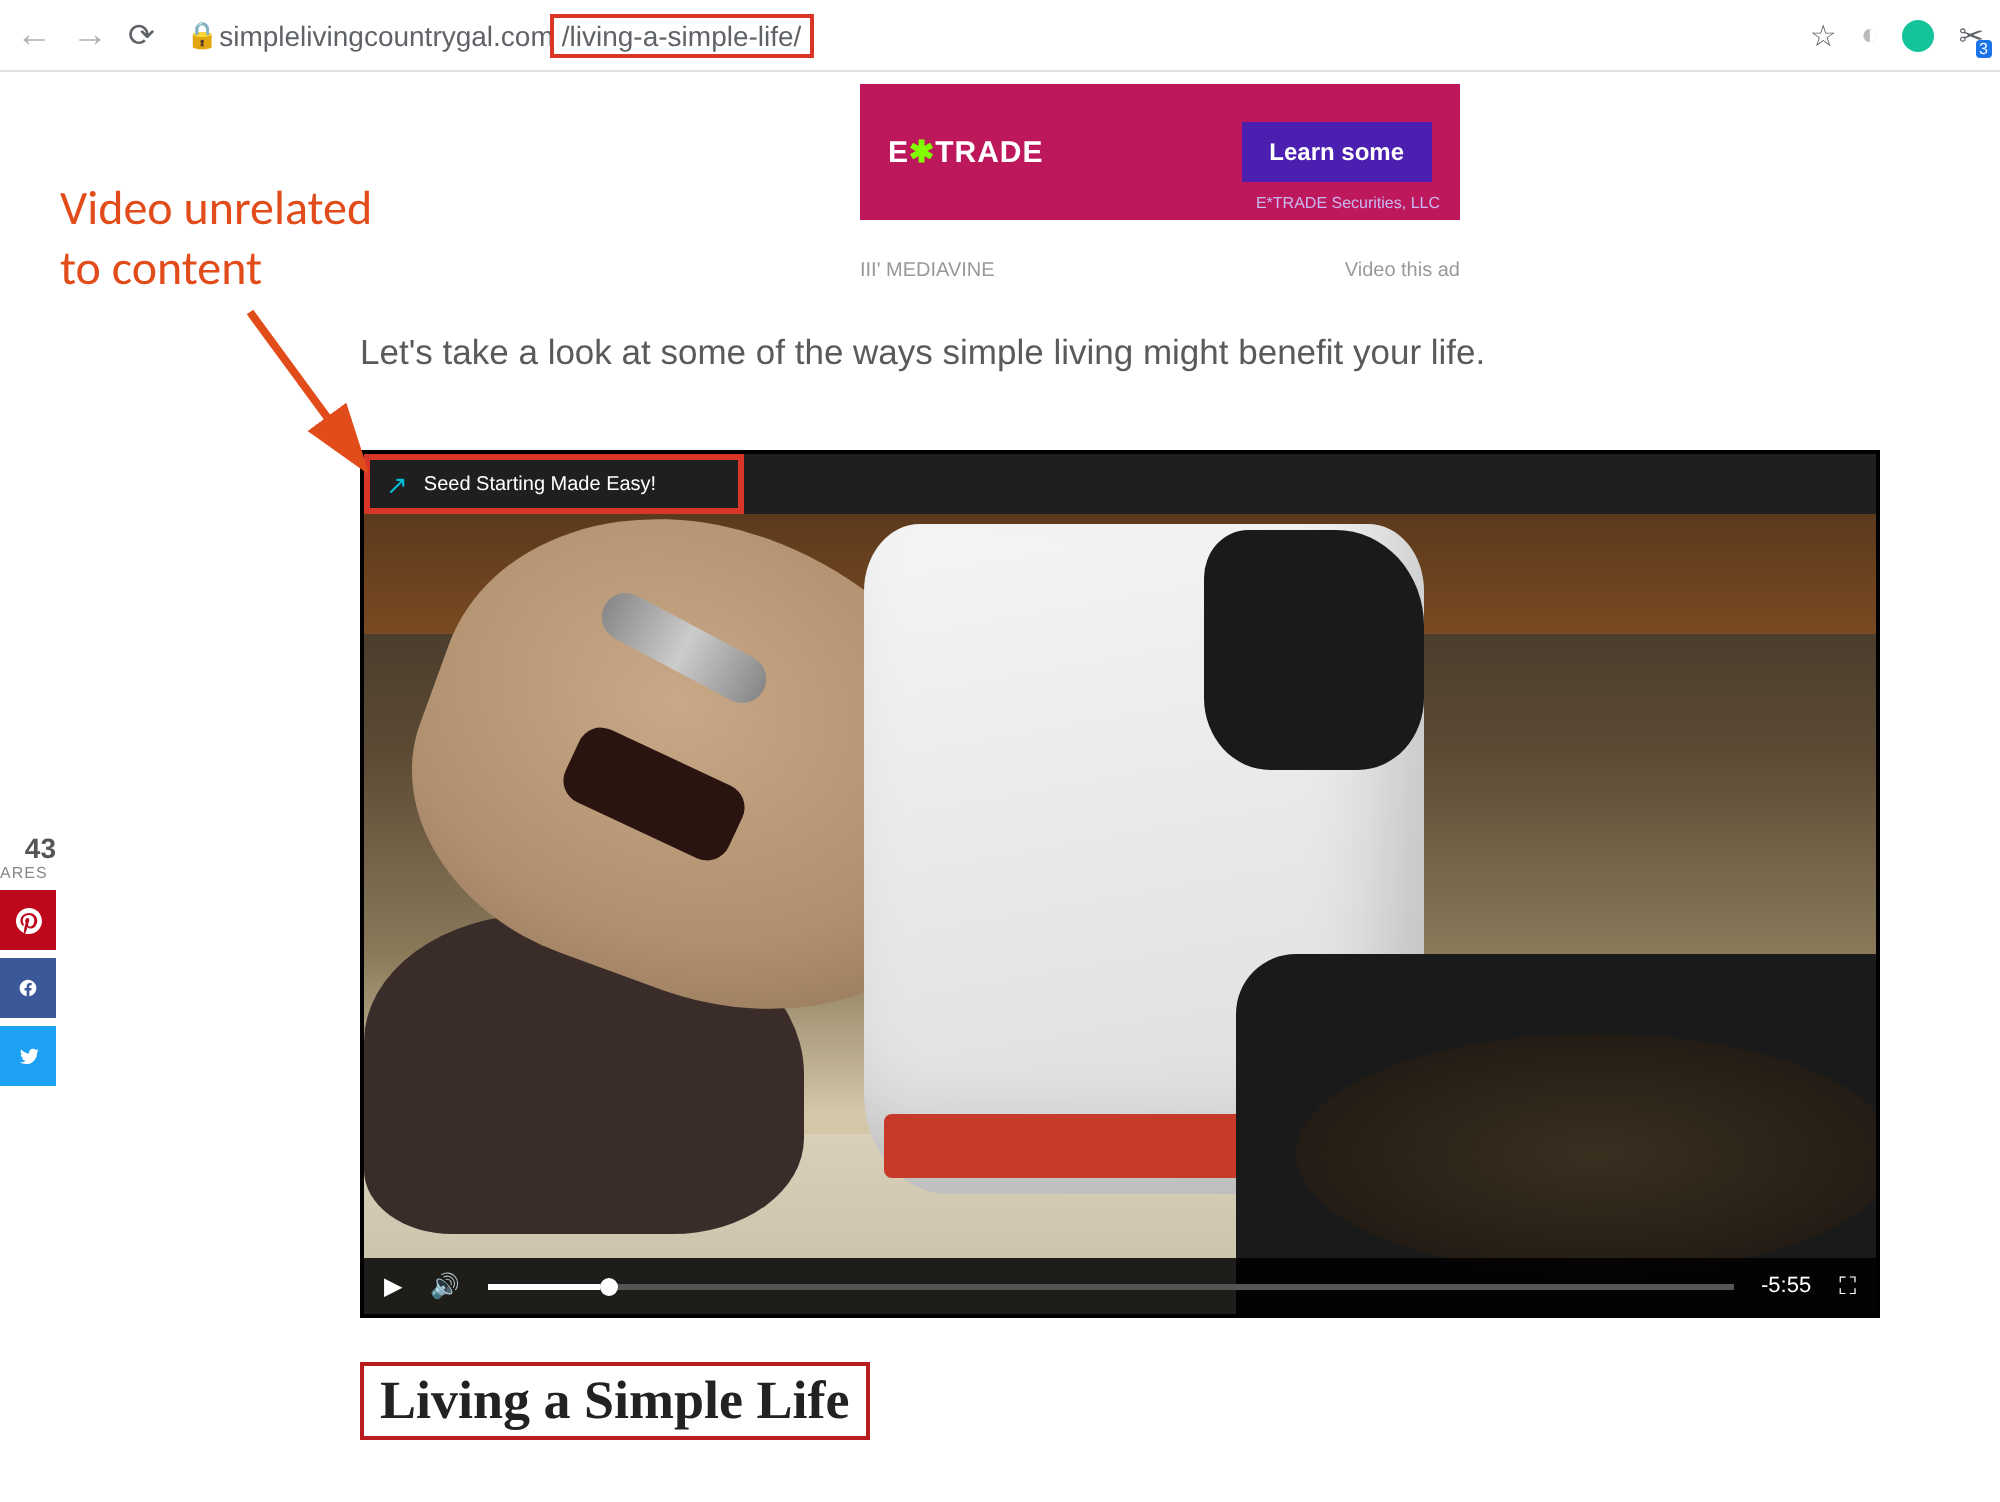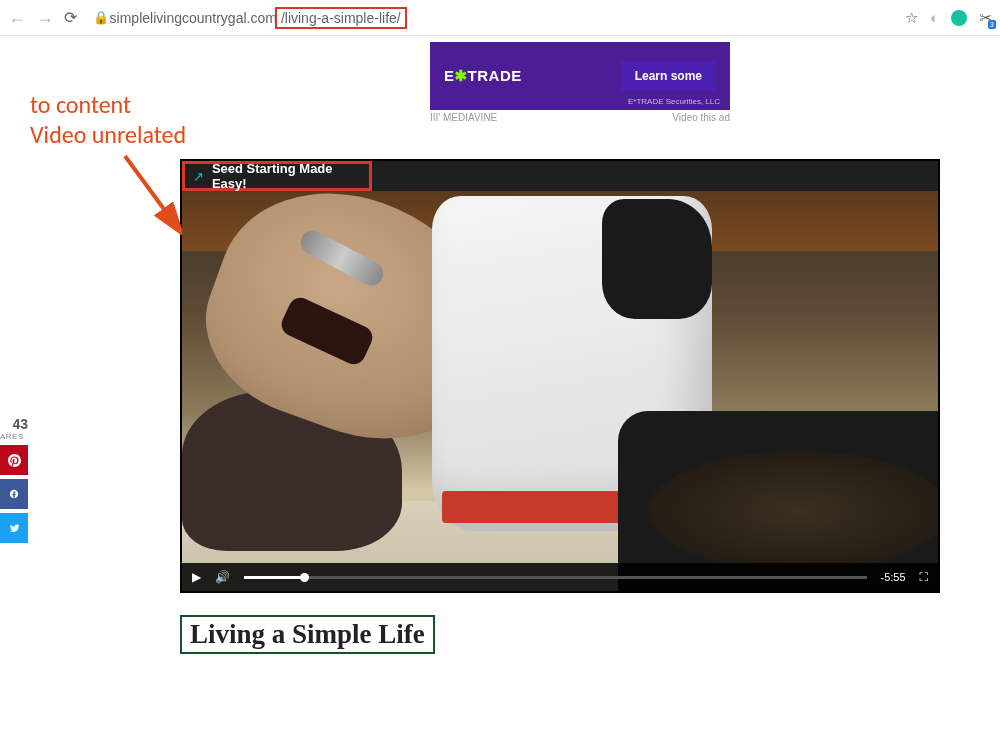--- a/index.html
+++ b/index.html
@@ -19,33 +19,33 @@
   .ext-badge { position: relative; color: #d93025; font-size: 16px; }
   .ext-badge .count { position: absolute; bottom: -2px; right: -4px; background: #1a73e8; color: #fff; font-size: 8px; padding: 0 2px; border-radius: 2px; }
   
   .content-area { position: relative; padding-top: 6px; }
   
   .annotation { position: absolute; left: 30px; top: 54px; color: #e24b1a; font-size: 24px; font-family: Calibri, Arial, sans-serif; line-height: 1.25; }
   .arrow-svg { position: absolute; left: 120px; top: 115px; }
   
   .main-col { margin-left: 180px; width: 760px; }
   
-  .ad-banner { width: 300px; height: 68px; margin-left: 250px; background: #4c1d95; display: flex; align-items: center; justify-content: space-between; padding: 0 14px; color: #fff; position: relative; }
+  .ad-banner { width: 300px; height: 68px; margin-left: 250px; background: #be185d; display: flex; align-items: center; justify-content: space-between; padding: 0 14px; color: #fff; position: relative; }
   .etrade-logo { font-weight: bold; font-size: 15px; letter-spacing: 0.5px; }
   .etrade-logo .star { color: #7fff00; }
   .learn-btn { background: #4b1fb0; padding: 8px 14px; font-size: 12px; font-weight: bold; }
   .ad-sub { position: absolute; right: 10px; bottom: 4px; font-size: 8px; color: #c9b8f0; }
-  .ad-below { width: 300px; margin-left: 250px; display: flex; justify-content: space-between; font-size: 10px; color: #999; padding-top: 2px; }
+  .ad-below { width: 300px; margin-left: 250px; display: flex; justify-content: space-between; font-size: 10px; color: #999; padding-top: 20px; }
   
   .body-text { margin-top: 22px; font-size: 17.5px; color: #5a5a5a; line-height: 1.5; }
   
   .video-wrap { margin-top: 36px; width: 760px; background: #000; border: 2px solid #000; }
   .video-header { height: 30px; background: #1f1f1f; display: flex; align-items: center; padding: 0 8px; border: 3px solid #d9362a; width: 190px; box-sizing: border-box; }
   .open-icon { color: #00bcd4; font-size: 13px; margin-right: 8px; }
-  .video-title { color: #fff; font-size: 13px; font-weight: bold; }
+  .video-title { color: #fff; font-size: 10px; font-weight: normal; }
   .video-header-rest { height: 30px; background: #1f1f1f; }
   .video-top-row { display: flex; background: #1f1f1f; }
   .video-top-row > .video-header-rest { flex: 1; }
   
   .video-frame { width: 756px; height: 400px; position: relative; overflow: hidden; }
   .scene { width: 100%; height: 100%; position: relative; background: linear-gradient(180deg, #3a3226 0%, #5c4a34 30%, #8a7a5a 55%, #d4c8a8 75%, #c8baa0 100%); }
   .wood-rail { position: absolute; left: 0; right: 0; top: 0; height: 60px; background: linear-gradient(180deg, #5b3a1c, #7a4a22); }
   .counter { position: absolute; left: 0; right: 0; bottom: 0; height: 90px; background: linear-gradient(180deg, #d8d0b8, #c8bfa8); }
   .arm { position: absolute; left: 30px; top: 10px; width: 290px; height: 230px; background: radial-gradient(ellipse at 40% 40%, #c9a887 0%, #b08f6f 60%, #8a6f52 100%); border-radius: 50% 60% 50% 40%; transform: rotate(20deg); }
   .sleeve { position: absolute; left: 0; top: 200px; width: 220px; height: 160px; background: #3a2c28; border-radius: 40% 50% 30% 20%; }
@@ -61,21 +61,21 @@
   .soap-label { position: absolute; right: 256px; top: 145px; width: 18px; height: 18px; background: #e8a03c; border-radius: 50%; }
   .faucet { position: absolute; right: 310px; top: 105px; width: 20px; height: 90px; background: linear-gradient(180deg, #888, #ccc); border-radius: 6px; }
   
   .video-controls { height: 28px; background: rgba(0,0,0,0.85); display: flex; align-items: center; padding: 0 10px; gap: 14px; color: #fff; font-size: 12px; position: absolute; bottom: 0; left: 0; right: 0; }
   .play-btn, .vol-btn, .fs-btn { color: #fff; font-size: 12px; cursor: pointer; }
   .progress { flex: 1; height: 3px; background: #555; position: relative; }
   .progress-fill { position: absolute; left: 0; top: 0; bottom: 0; width: 9%; background: #fff; }
   .progress-dot { position: absolute; left: 9%; top: -3px; width: 9px; height: 9px; background: #fff; border-radius: 50%; }
   .time-remain { font-size: 11px; }
   
-  .heading { margin-top: 22px; font-family: Georgia, 'Times New Roman', serif; font-size: 27px; color: #222; padding: 2px 8px; border: 2px solid #14532d; display: inline-block; }
+  .heading { margin-top: 22px; font-family: Georgia, 'Times New Roman', serif; font-size: 27px; color: #222; padding: 2px 8px; border: 2px solid #b91c1c; display: inline-block; }
   
   .share-rail { position: absolute; left: 0; top: 380px; width: 28px; }
   .share-count { font-size: 14px; font-weight: bold; color: #555; text-align: right; }
   .share-label { font-size: 8px; color: #888; letter-spacing: 0.5px; }
   .share-btn { width: 28px; height: 30px; display: flex; align-items: center; justify-content: center; color: #fff; font-size: 13px; margin-top: 4px; cursor: pointer; }
   .pin { background: #bd081c; }
   .fb { background: #3b5998; }
   .tw { background: #1da1f2; }
 </style>
 </head>
@@ -94,22 +94,22 @@
     <span class="star-icon">☆</span>
     <span style="color:#bbb;">◐</span>
     <span class="grammarly"></span>
     <span class="ext-badge">✂<span class="count">3</span></span>
   </div>
 </div>
 
 <div class="content-area">
 
   <div class="annotation">
+    <div>Video unrelated</div>
     <div>to content</div>
-    <div>Video unrelated</div>
   </div>
   <svg class="arrow-svg" width="80" height="100">
     <defs>
         <marker id="ah" markerWidth="10" markerHeight="10" refX="7" refY="3" orient="auto">
           <polygon points="0 0, 9 3, 0 6" fill="#e24b1a"></polygon>
         </marker>
       </defs>
     <line x1="5" y1="5" x2="60" y2="80" stroke="#e24b1a" stroke-width="4" marker-end="url(#ah)"></line>
   </svg>
 
@@ -137,20 +137,21 @@
     <div class="ad-banner">
       <span class="etrade-logo"><span>E</span><span class="star">✱</span><span>TRADE</span></span>
       <span class="learn-btn">Learn some</span>
       <span class="ad-sub">E*TRADE Securities, LLC</span>
     </div>
     <div class="ad-below">
       <span>III' MEDIAVINE</span>
       <span>Video this ad</span>
     </div>
 
+    <p class="body-text">Let's take a look at some of the ways simple living might benefit your life.</p>
 
     <div class="video-wrap">
       <div class="video-top-row">
         <div class="video-header">
           <span class="open-icon">↗</span>
           <span class="video-title">Seed Starting Made Easy!</span>
         </div>
         <div class="video-header-rest"></div>
       </div>
       <div class="video-frame">

